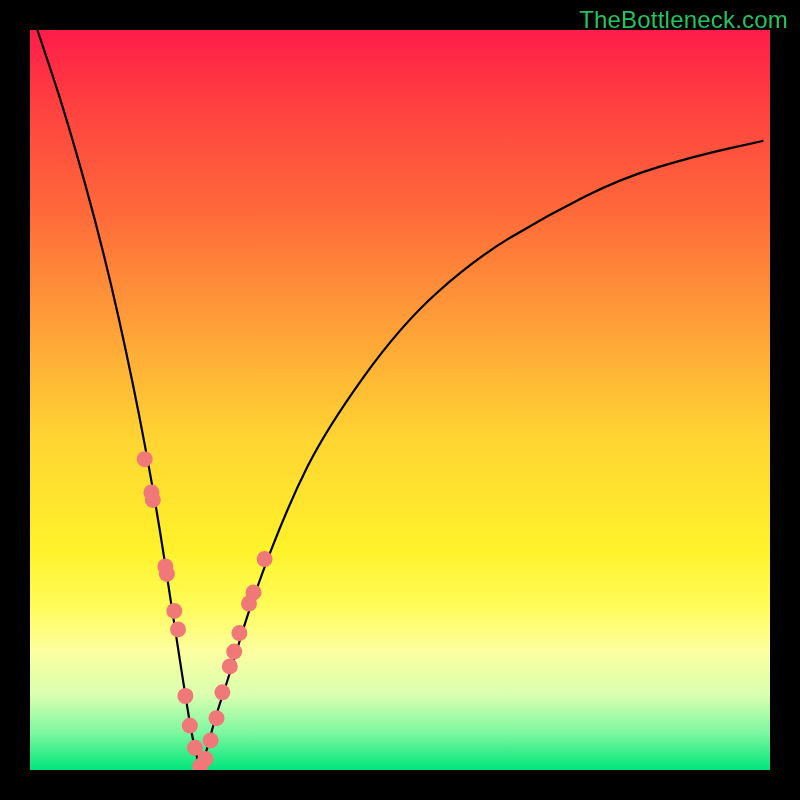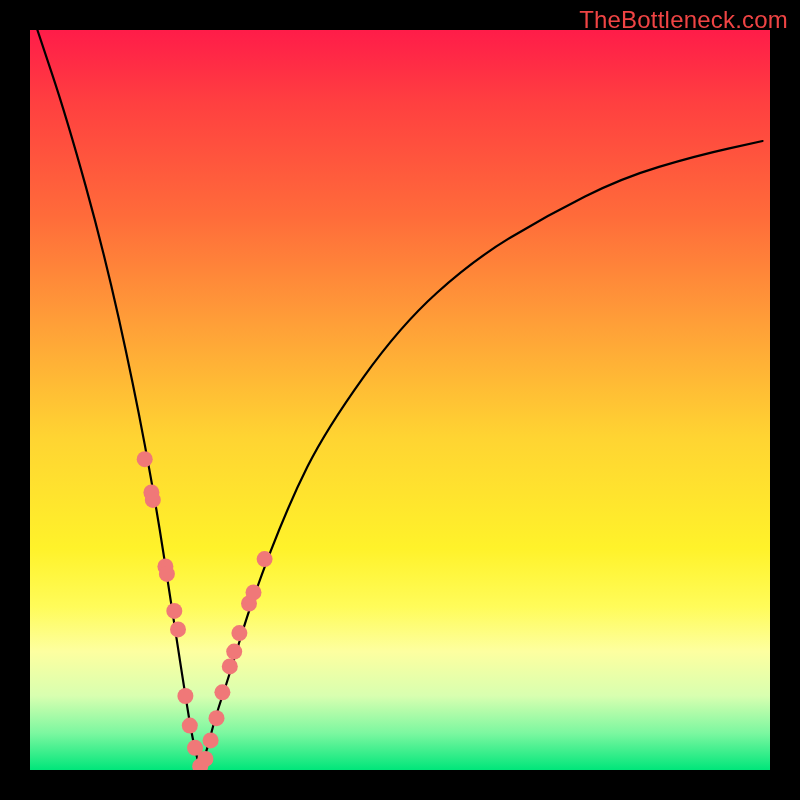--- a/index.html
+++ b/index.html
@@ -35,21 +35,21 @@
       #fffc5a 78%,
       #fdffa0 84%,
       #d8ffb0 90%,
       #7cf7a0 95%,
       #00e67a 100%);
   }
   .watermark {
     position: absolute;
     top: 6px;
     right: 12px;
-    color: #ef4444;
+    color: #22c55e;
     font-size: 24px;
     font-weight: 500;
     letter-spacing: 0.2px;
   }
   svg.curve {
     position: absolute;
     left: 0;
     top: 0;
     width: 740px;
     height: 740px;

